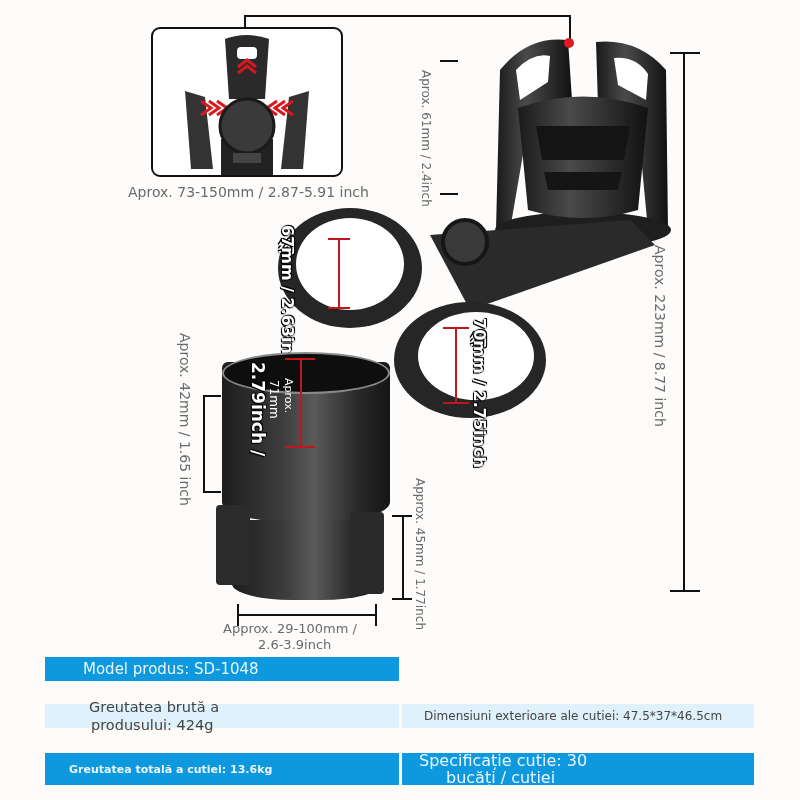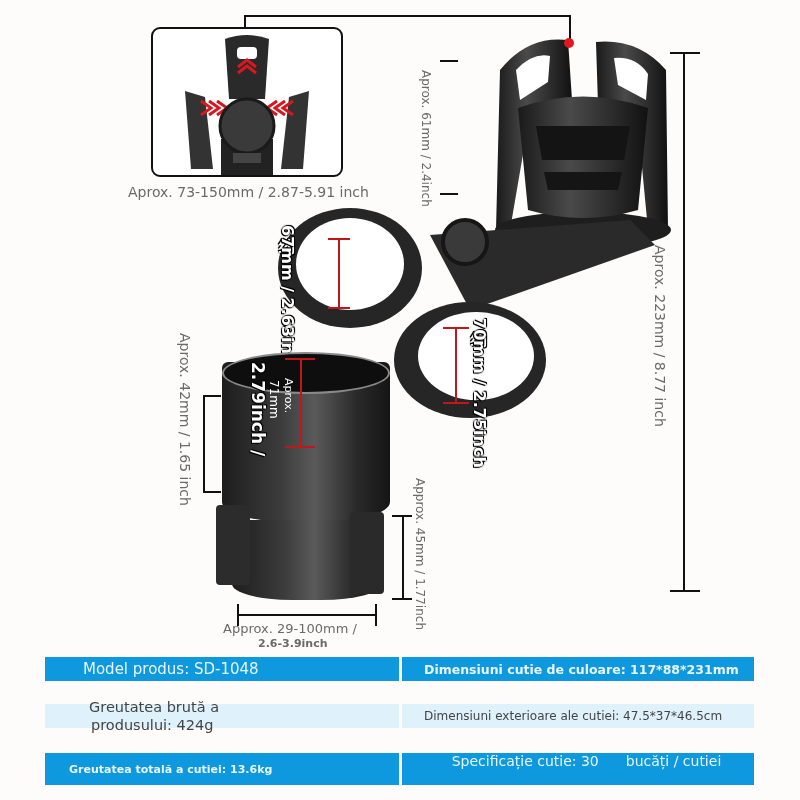--- a/index.html
+++ b/index.html
@@ -125,34 +125,33 @@
 
 <div class="line" style="left:402px;top:515px;width:2px;height:84px;"></div>
 <div class="line" style="left:392px;top:515px;width:20px;height:2px;"></div>
 <div class="line" style="left:392px;top:598px;width:20px;height:2px;"></div>
 <div class="abs dim-text vtext" style="left:412px;top:478px;font-size:12px;line-height:15px;height:120px;">Approx. 45mm / 1.77inch</div>
 
 <div class="line" style="left:237px;top:614px;width:140px;height:2px;"></div>
 <div class="line" style="left:237px;top:604px;width:2px;height:22px;"></div>
 <div class="line" style="left:375px;top:604px;width:2px;height:22px;"></div>
 <div class="abs dim-text" style="left:223px;top:621px;font-size:13px;">Approx. 29-100mm /</div>
-<div class="abs dim-text" style="left:258px;top:637px;font-size:11px;font-weight:bold;">2.6-3.9inch</div>
+<div class="abs dim-text" style="left:258px;top:637px;font-size:13px;">2.6-3.9inch</div>
 
 <div class="abs spec-table">
   <div class="row" style="top:0;">
     <div class="cell blue c-left" style="padding-left:38px;font-size:15px;">Model produs: SD-1048</div>
-    <div class="cell blue c-right" style="padding-left:22px;font-size:12.5px;font-weight:bold;">Dimensiuni cutie de culoare: 117*88*231mm</div>
   </div>
   <div class="row" style="top:47px;">
     <div class="cell pale c-left" style="flex-direction:column;justify-content:center;align-items:flex-start;padding-left:44px;font-size:14.5px;line-height:18px;">
       <span>Greutatea brută a</span>
       <span style="padding-left:2px;">produsului: 424g</span>
     </div>
     <div class="cell pale c-right" style="padding-left:22px;font-size:12px;">Dimensiuni exterioare ale cutiei: 47.5*37*46.5cm</div>
   </div>
   <div class="row" style="top:96px;height:32px;">
     <div class="cell blue c-left" style="padding-left:24px;font-size:11px;font-weight:bold;">Greutatea totală a cutiei: 13.6kg</div>
-    <div class="cell blue c-right" style="justify-content:center;align-items:flex-start;padding-left:17px;font-size:14px;line-height:17px;text-align:center;">
+    <div class="cell blue c-right" style="flex-direction:column;justify-content:center;align-items:flex-start;padding-left:17px;font-size:16px;line-height:17px;text-align:center;">
       <span>Specificație cutie: 30</span>
       <span style="padding-left:27px;">bucăți / cutiei</span>
     </div>
   </div>
 </div>
 
 </body></html>

